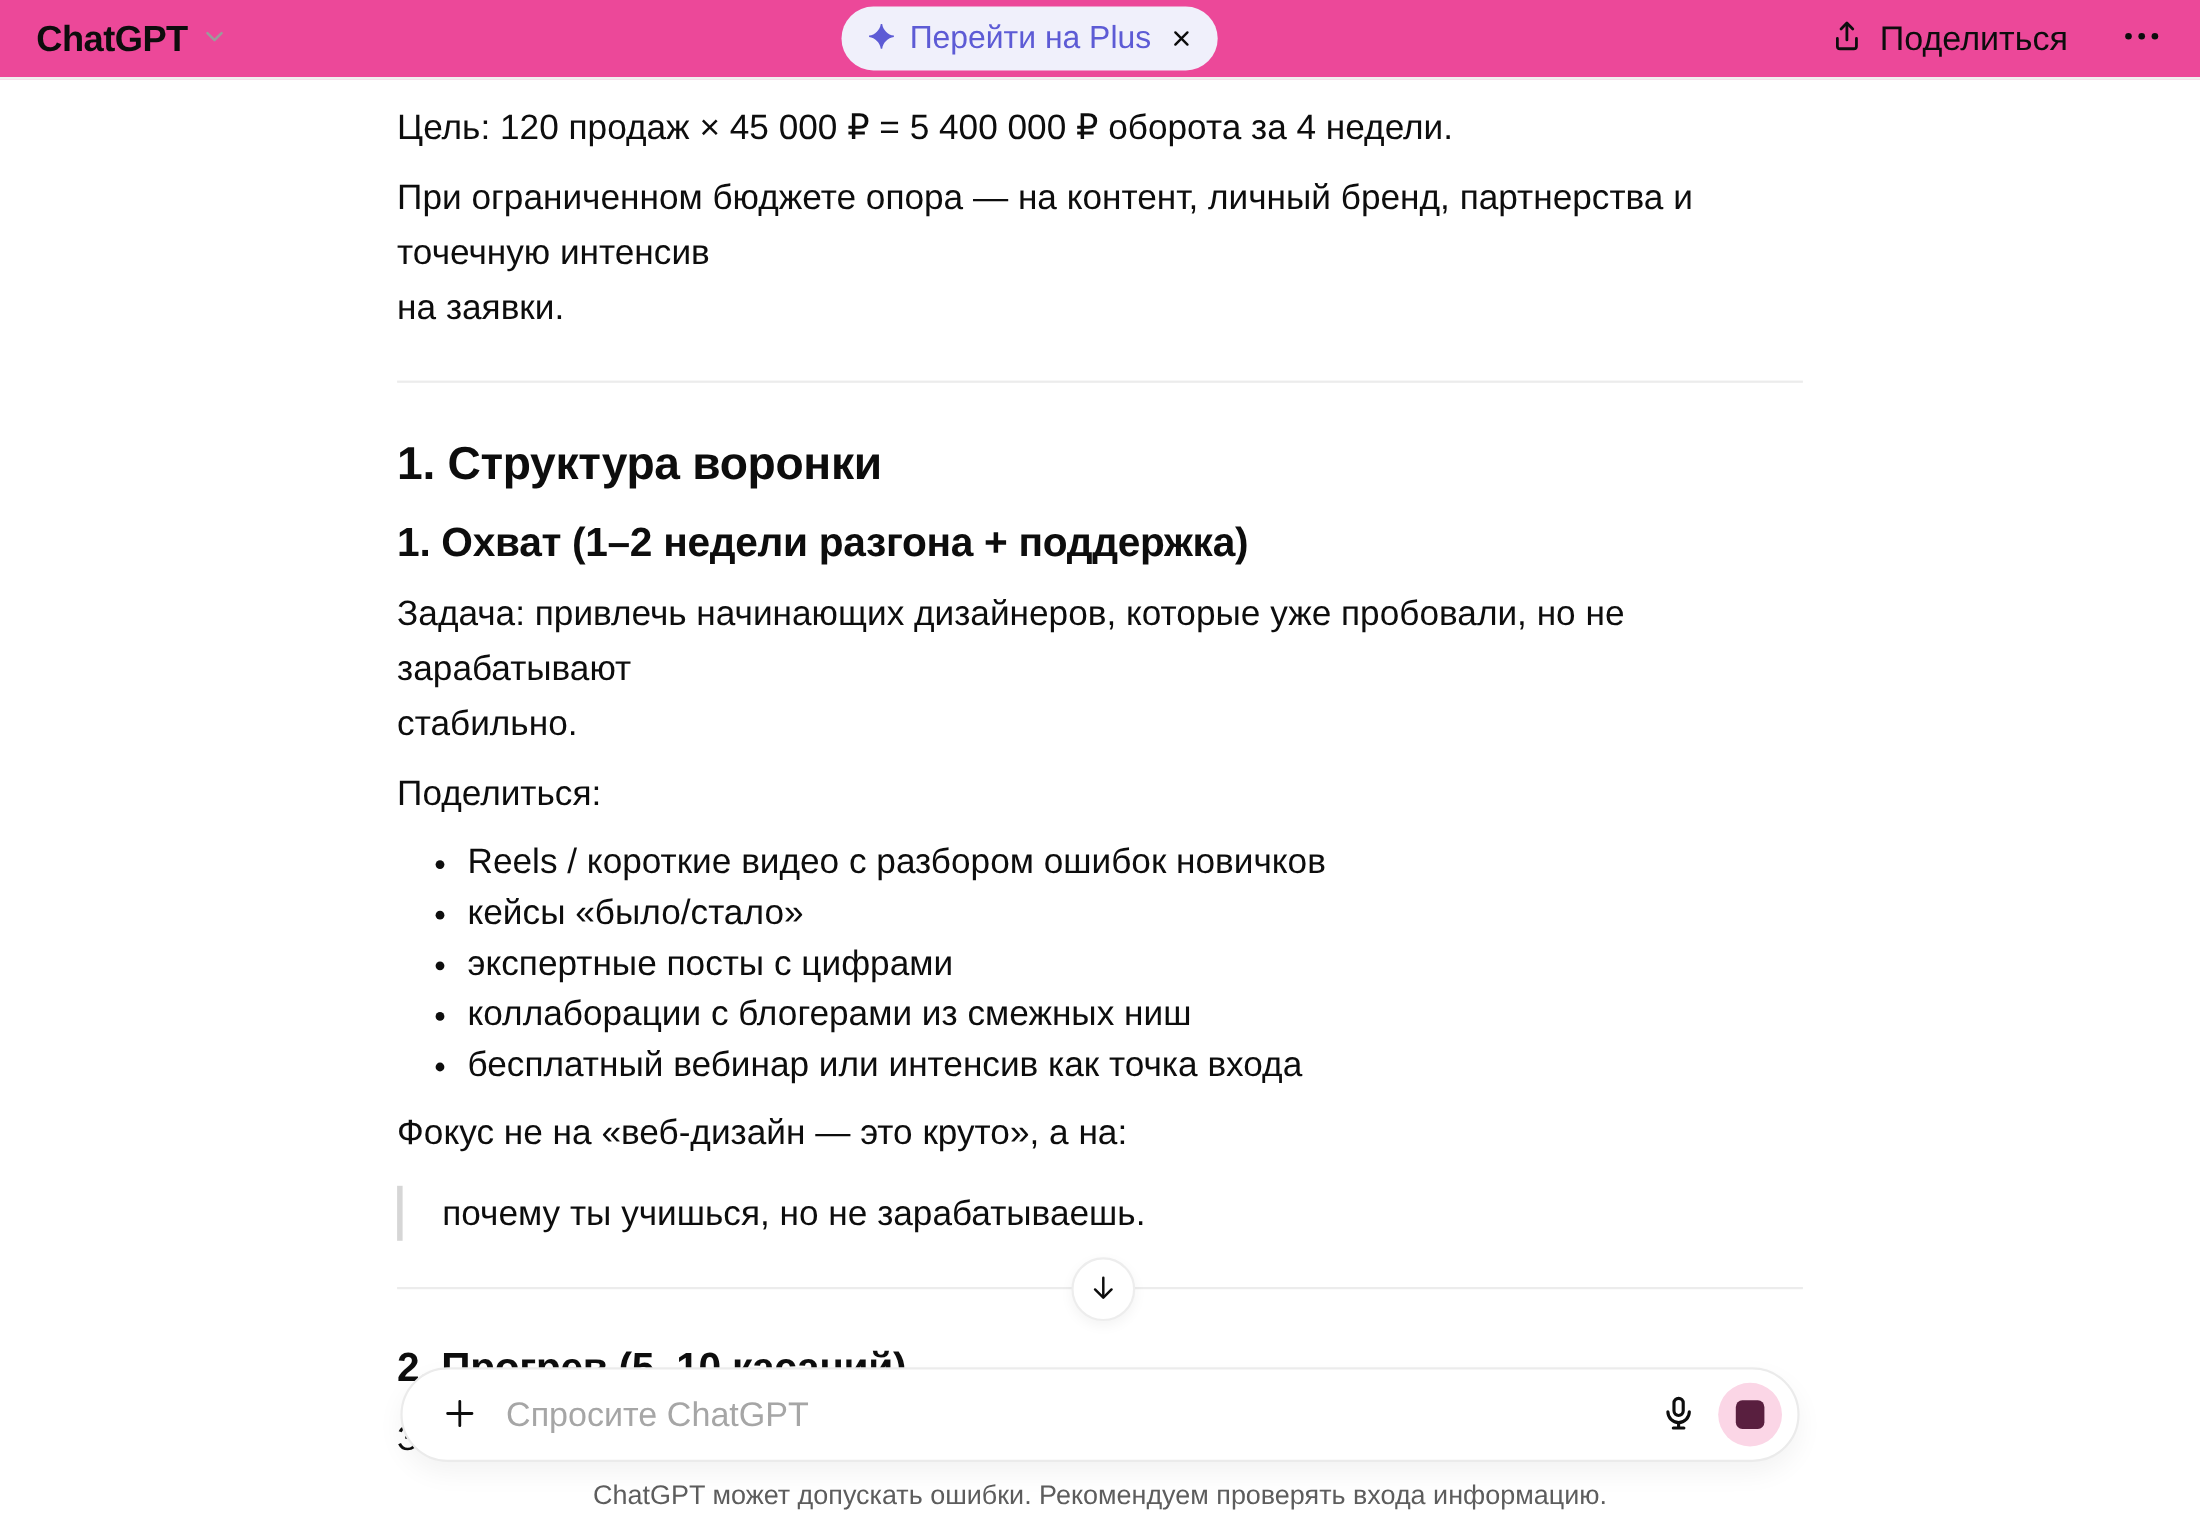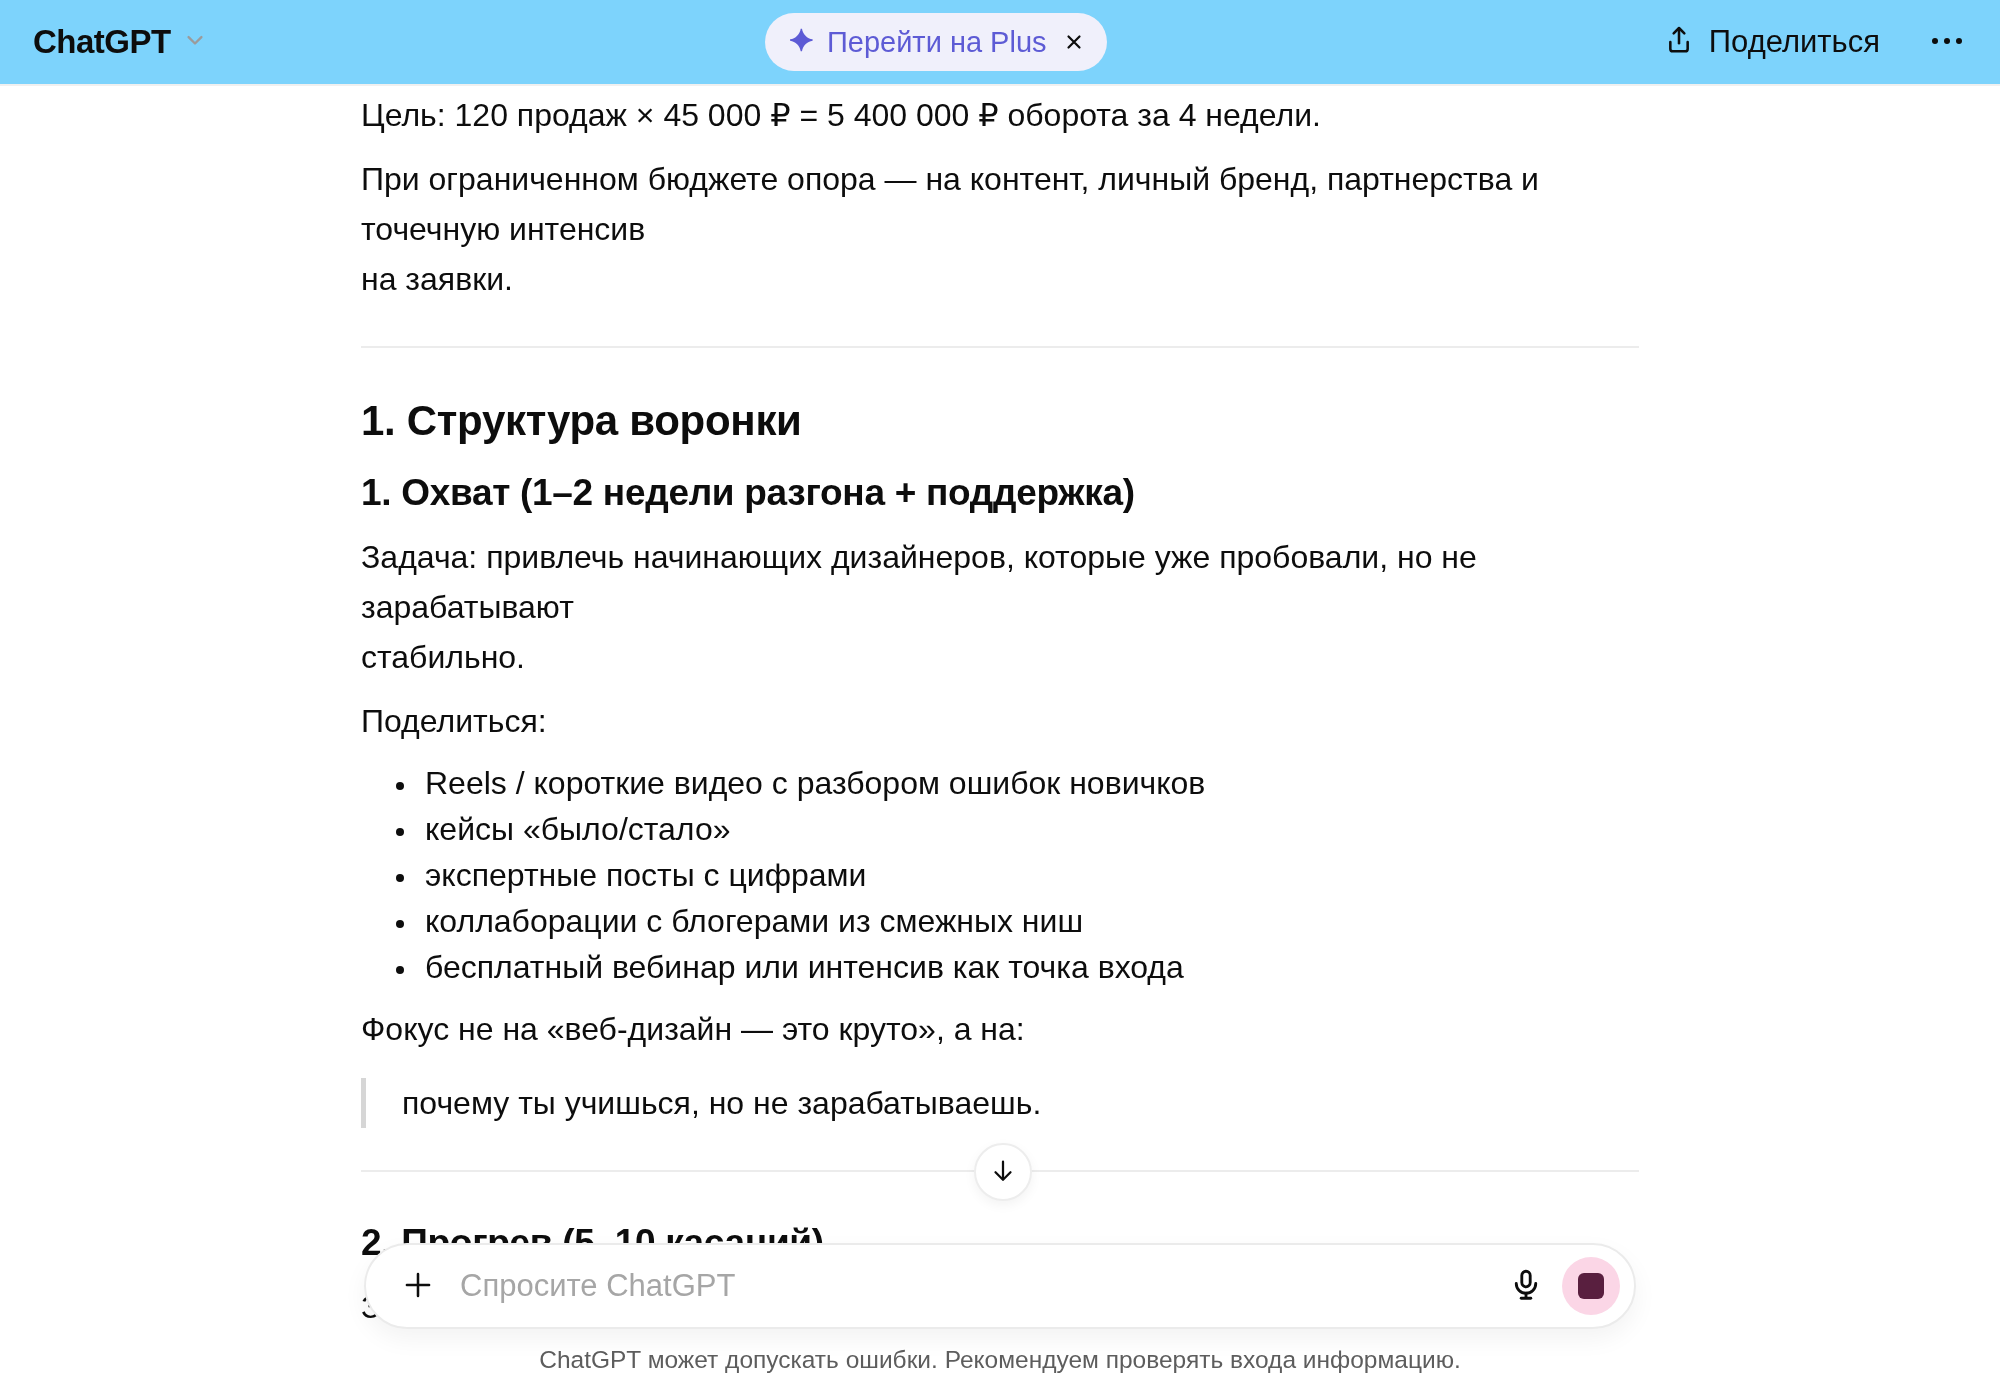--- a/index.html
+++ b/index.html
@@ -7,22 +7,22 @@
   body {
     font-family: "Liberation Sans", "DejaVu Sans", sans-serif;
     background: #ffffff;
     color: #0d0d0d;
     overflow: hidden;
     position: relative;
   }
 
   
   .topbar {
-    position: absolute; top: 0; left: 0; right: 0; height: 86px;
-    background: #7dd3fc;
+    position: absolute; top: 0; left: 0; right: 0; height: 72px;
+    background: #ec4899;
     border-bottom: 2px solid #f0f0f0;
     display: flex; align-items: center;
     padding: 0 30px 0 33px;
     z-index: 30;
   }
   .hdr-left { display: flex; align-items: center; gap: 10px; cursor: pointer; }
   .app-title { font-size: 33px; font-weight: 700; color: #0d0d0d; letter-spacing: -0.5px; }
   .hdr-center { flex: 1; display: flex; justify-content: center; }
   .plus-pill {
     display: flex; align-items: center; gap: 12px;

